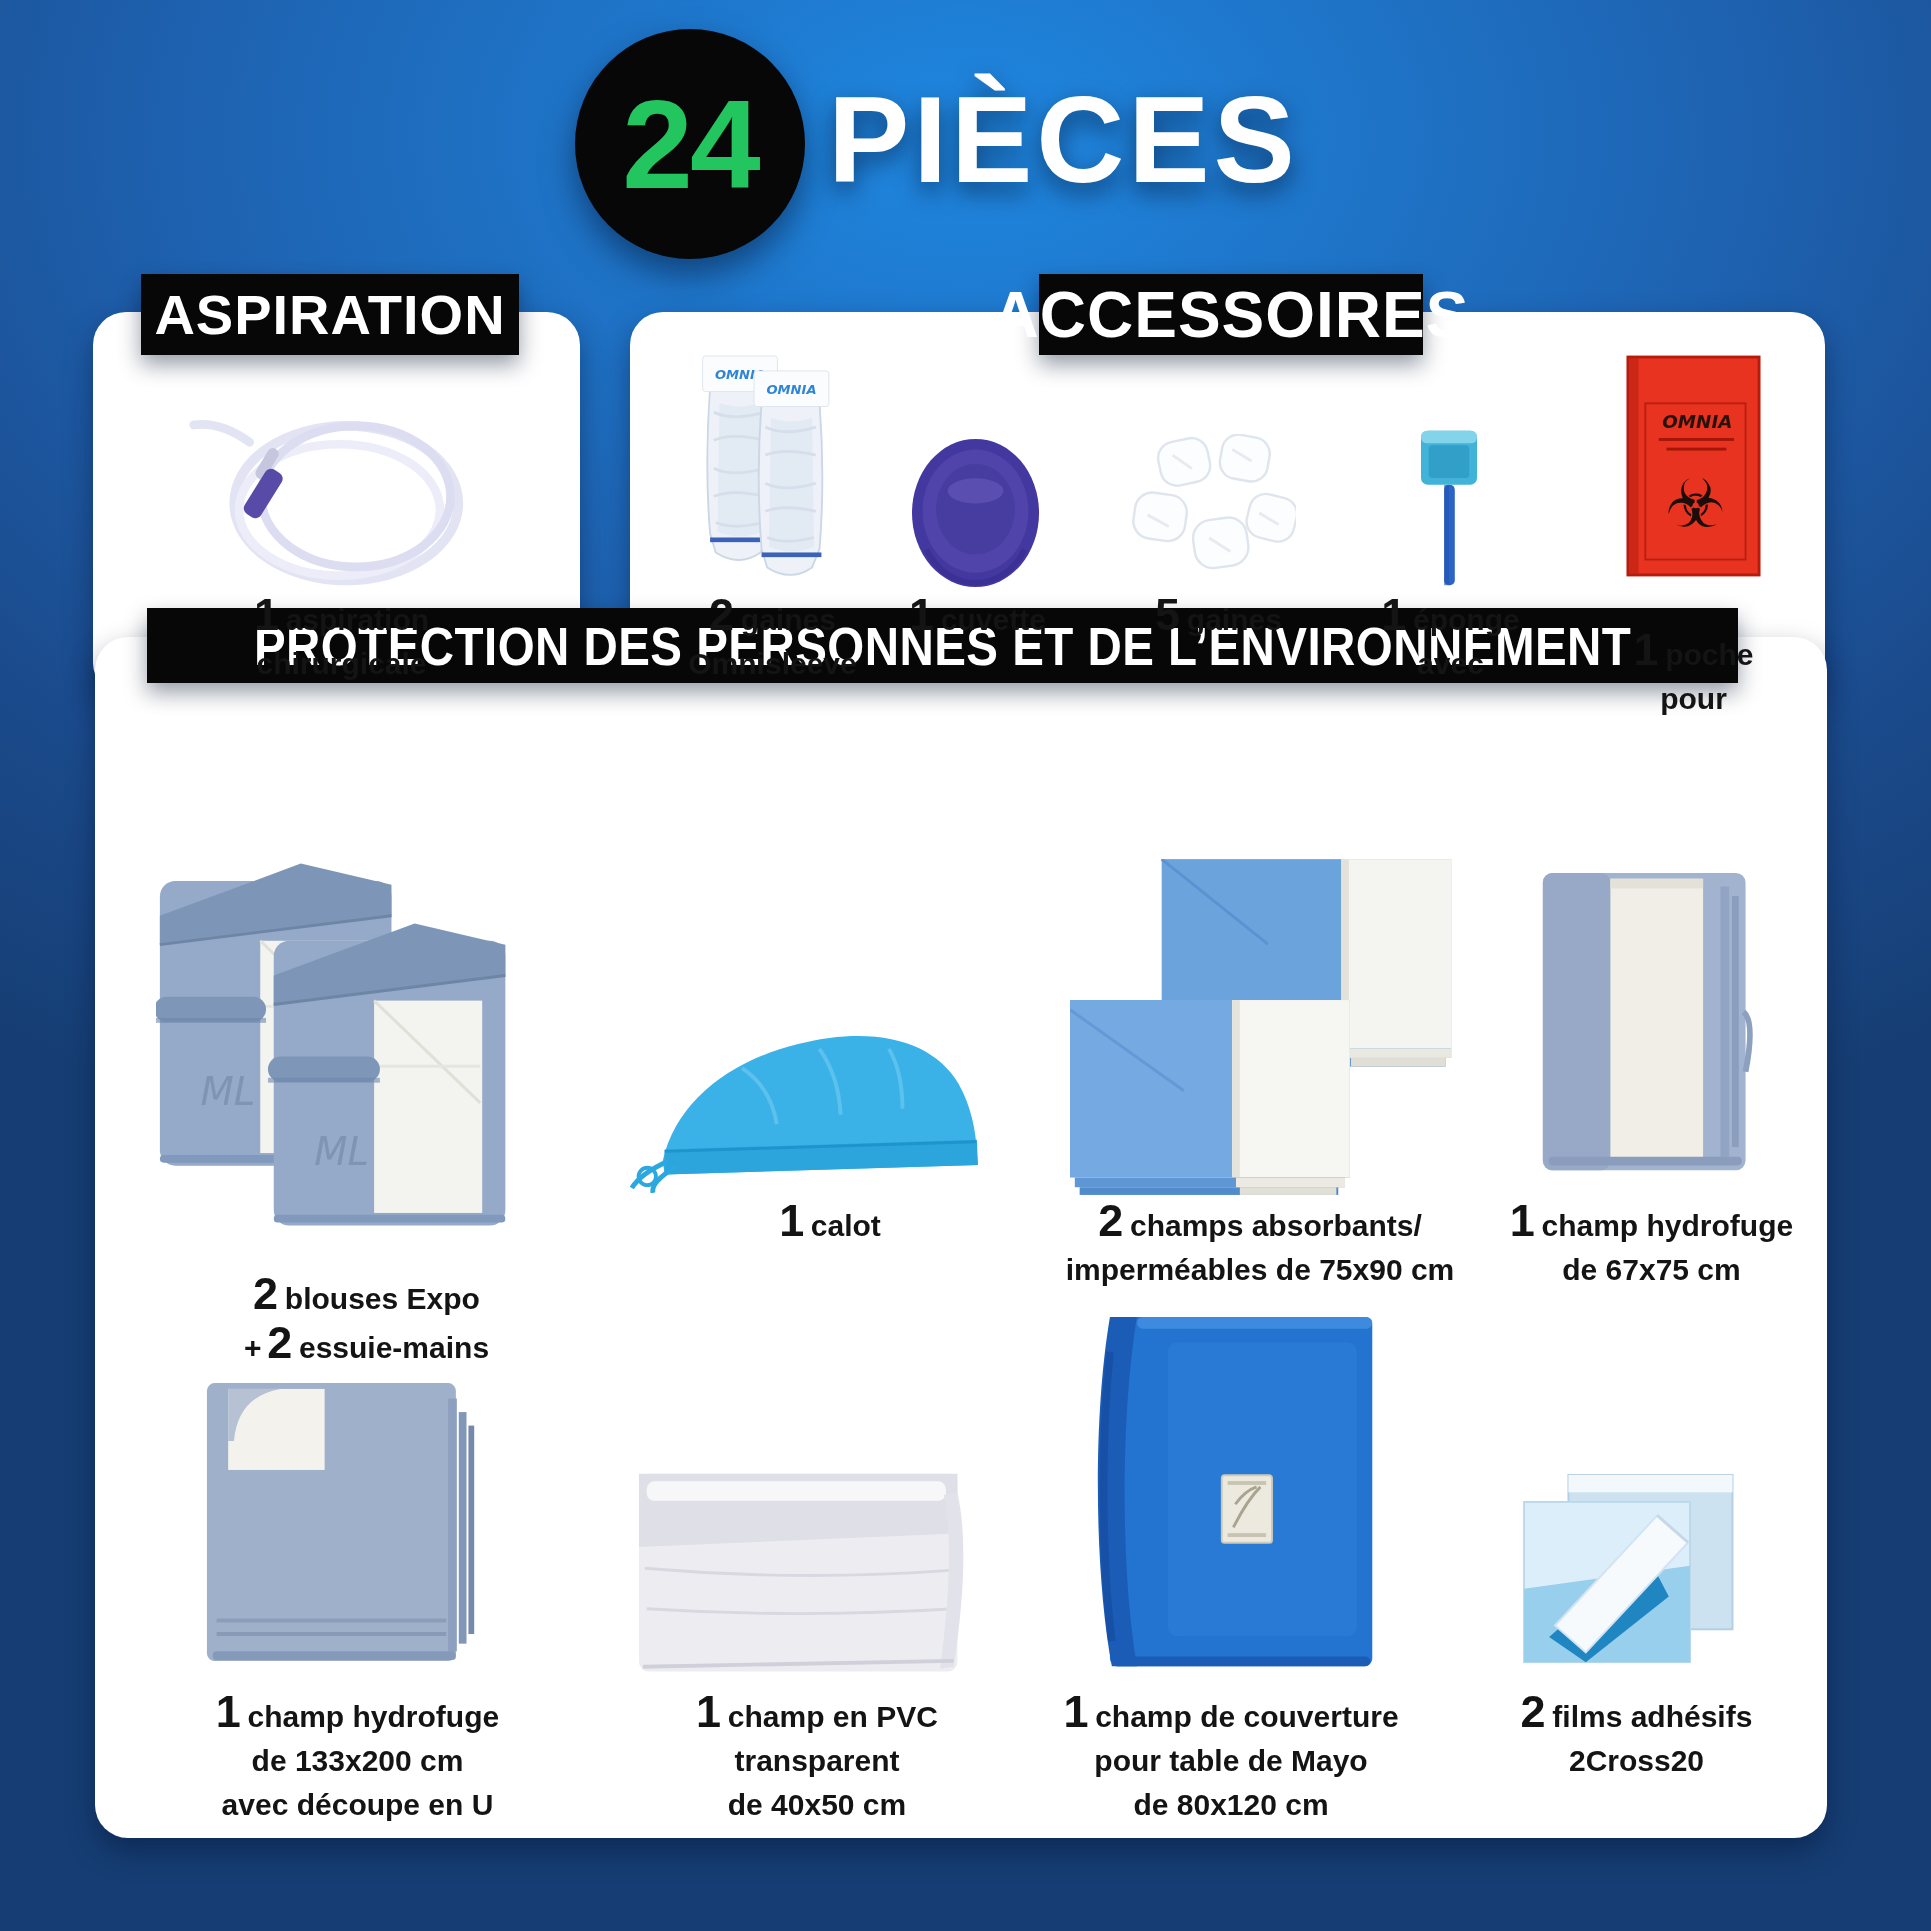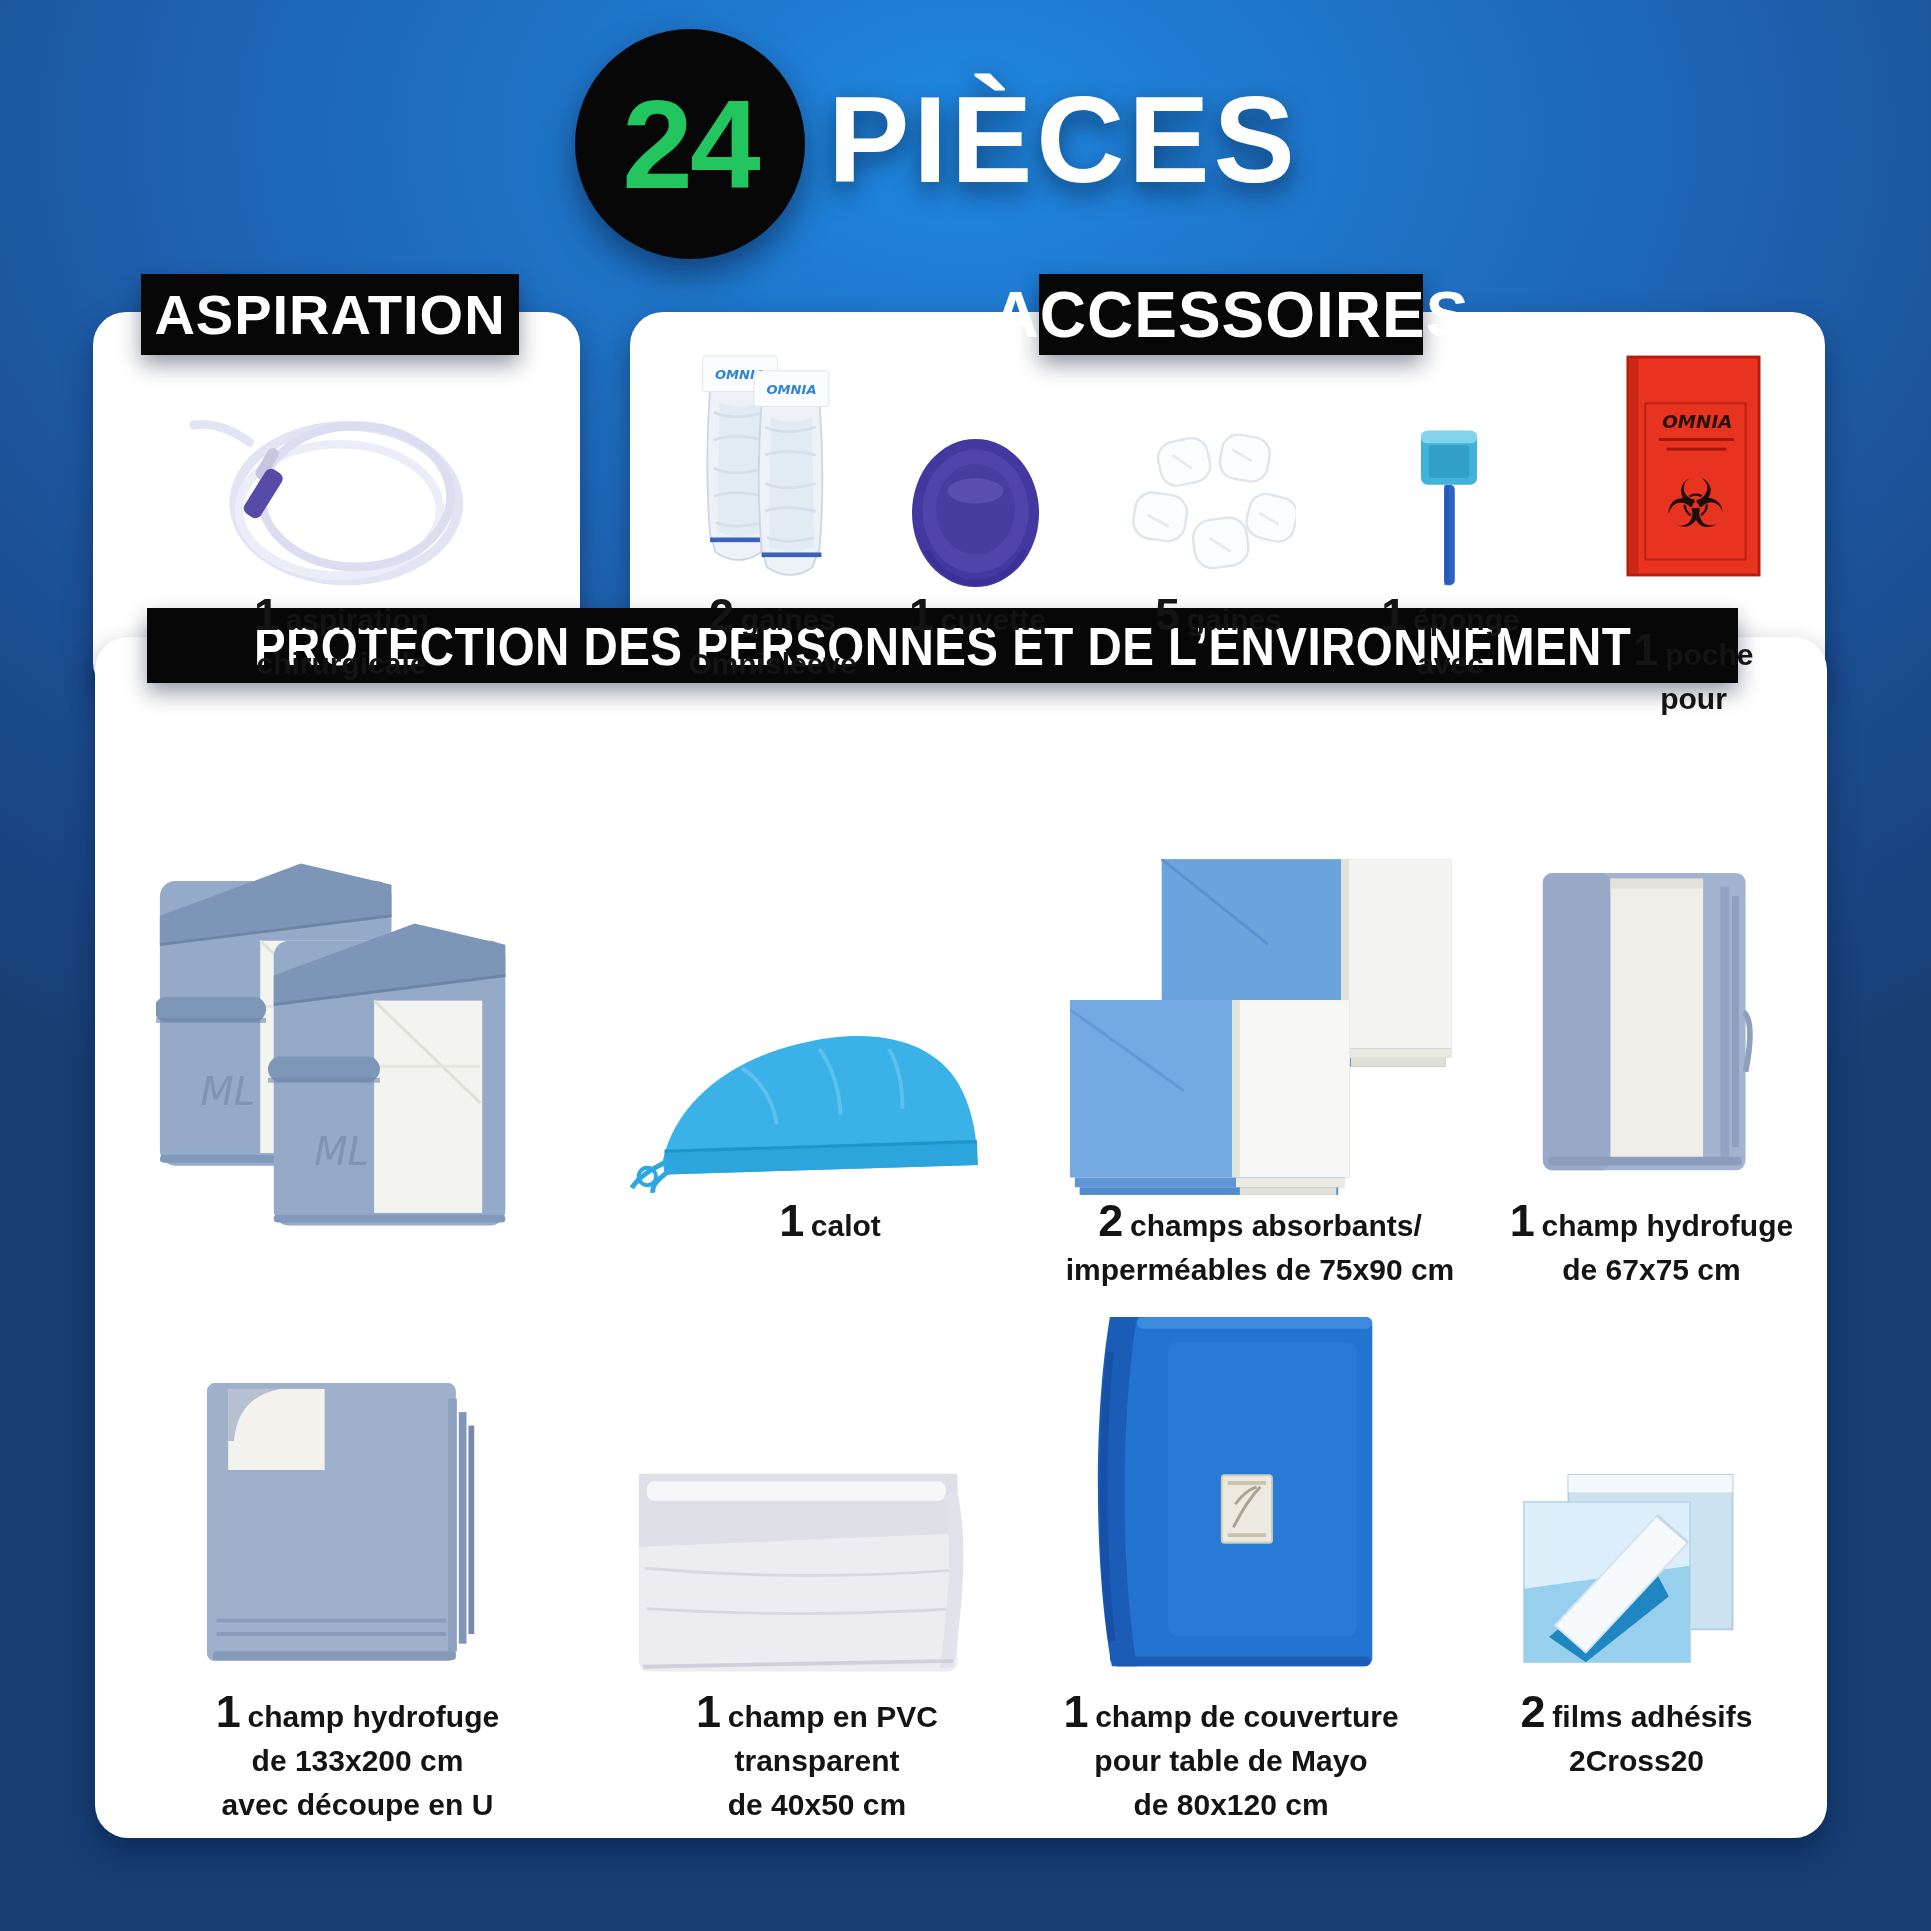--- a/index.html
+++ b/index.html
@@ -187,20 +187,24 @@
           <rect x="-2" y="150" width="116" height="26" rx="13" fill="#7e96b8"></rect>
           <rect x="-2" y="172" width="116" height="5" fill="#6d86a8" opacity=".6"></rect>
           <text x="46" y="262" font-size="40" font-style="italic" fill="#7b8eae" opacity=".8">ML</text>
           <rect x="4" y="314" width="240" height="8" rx="4" fill="#8099bc"></rect>
         </g>
       </defs>
       <use href="#gown"></use>
       <use href="#gown" transform="translate(118,62)"></use>
     </svg>
   </div>
+  <div class="caption" style="left:135px;top:1274px;width:463px;">
+    <div class="cap-line"><span class="qty">2</span><span class="txt">blouses Expo</span></div>
+    <div class="cap-line"><span class="plus">+</span><span class="qty">2</span><span class="txt">essuie-mains</span></div>
+  </div>
 
   <div class="fig" style="left:626px;top:1014px;">
     <svg width="377" height="179" viewBox="0 0 390 185">
       <path d="M38,152 C52,90 108,48 178,31 C258,11 318,28 344,72 C357,95 362,120 363,144 L364,156 L40,166 Z" fill="#3ab2e8"></path>
       <path d="M40,140 L363,130 L364,156 L40,166 Z" fill="#2ca4dc"></path>
       <path d="M40,142 L362,132" stroke="#1f93cc" stroke-width="3" fill="none"></path>
       <g stroke="#6cc8f0" stroke-width="4" fill="none" opacity=".7">
         <path d="M120,56 q30,20 36,58"></path>
           <path d="M200,36 q20,28 22,68"></path>
           <path d="M272,36 q14,24 14,62"></path>

